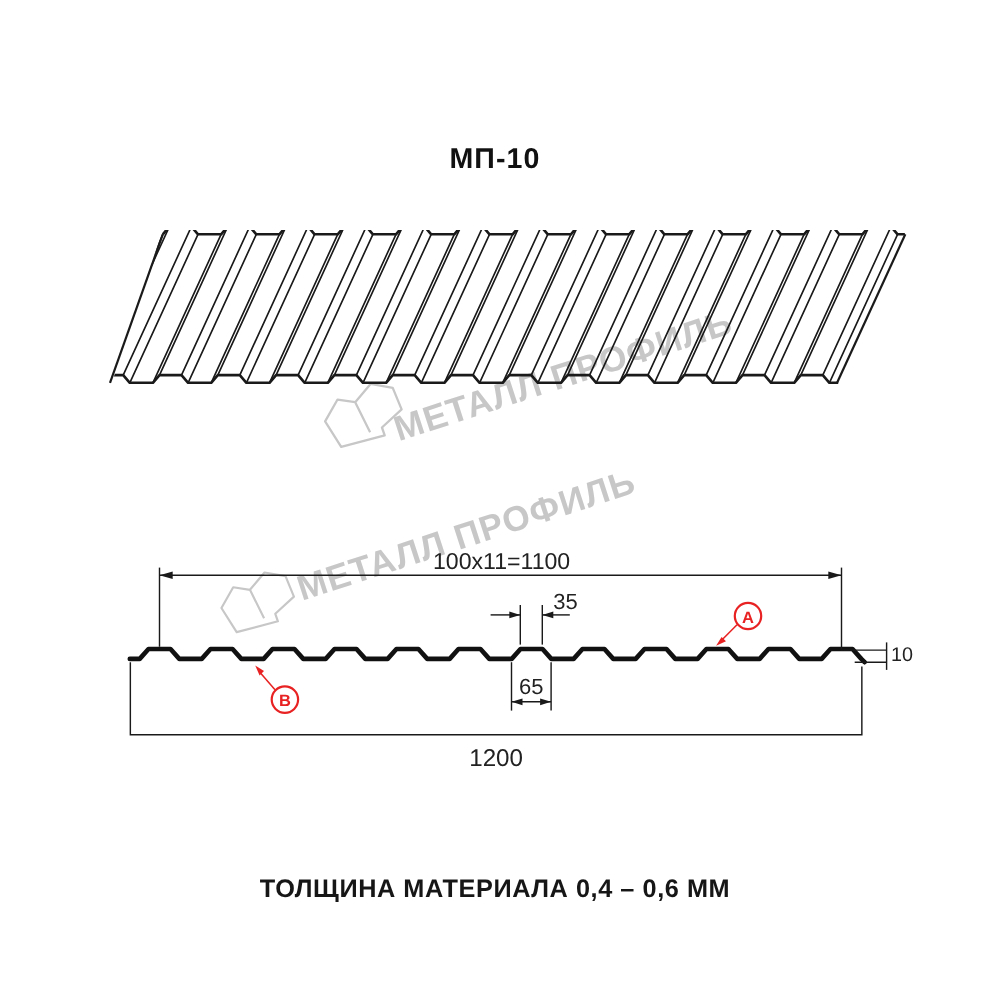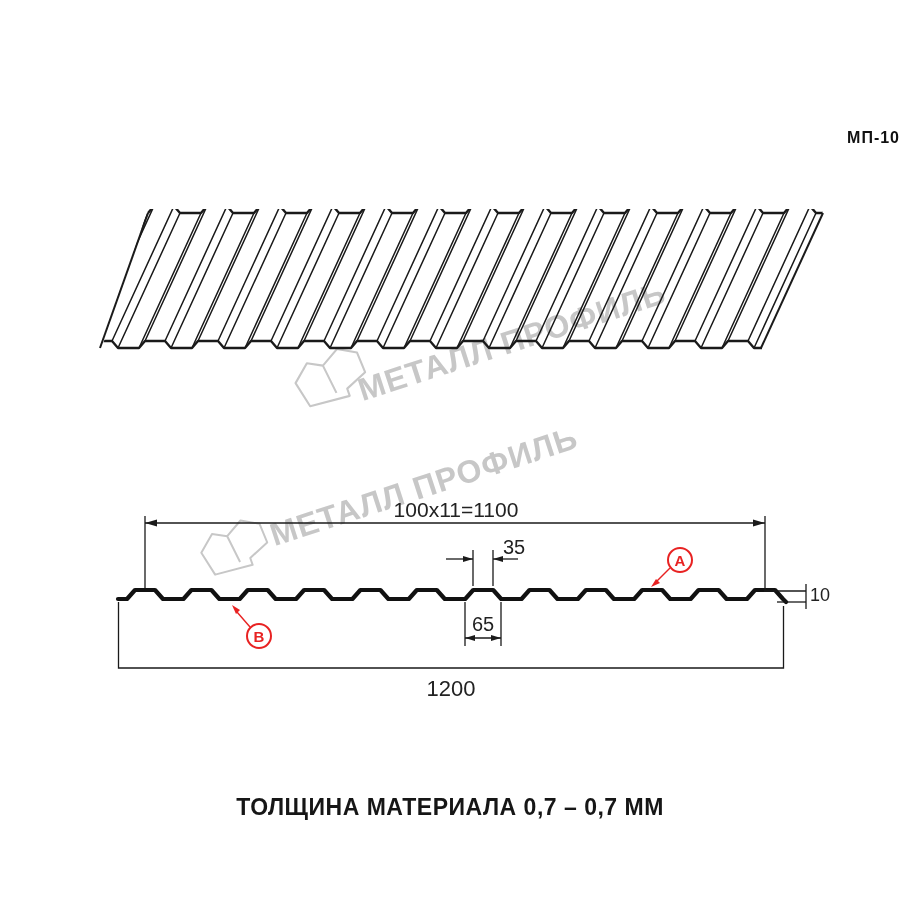--- a/index.html
+++ b/index.html
@@ -1,21 +1,21 @@
 <!DOCTYPE html>
 <html><head>
 <meta charset="utf-8">
 <style>
   html,body{margin:0;padding:0;background:#ffffff;}
   body{font-family:"Liberation Sans", sans-serif;}
   #canvas{position:relative;width:900px;height:900px;background:#fff;overflow:hidden;margin:0 auto;}
   .title{position:absolute;left:0;top:79px;width:900px;text-align:center;
          font-size:35px;font-weight:bold;letter-spacing:3px;color:#0b0b0b;}
-  .subtitle{position:absolute;left:0;top:129px;width:900px;text-align:right;
-         font-size:16px;font-weight:600;letter-spacing:1px;color:#111;}
+  .subtitle{position:absolute;left:0;top:129px;width:900px;text-align:center;
+         font-size:26px;font-weight:600;letter-spacing:1px;color:#111;}
   .footer{position:absolute;left:0;top:794px;width:900px;text-align:center;
          font-size:23px;font-weight:600;letter-spacing:0.5px;color:#161616;}
   .wm-text{position:absolute;font-size:32px;font-weight:bold;letter-spacing:1px;
          color:#c7c7c7;white-space:nowrap;line-height:32px;transform-origin:0 100%;}
   .wm-logo{position:absolute;transform-origin:50% 50%;}
   #draw{position:absolute;left:0;top:0;}
   #draw text{stroke:none;fill:#222;font-family:"Liberation Sans", sans-serif;}
   #draw text.dim{font-size:20px;}
   #draw text.dimTotal{font-size:21px;}
   #draw text.dimBig{font-size:22px;}
@@ -98,14 +98,14 @@
       <path class="red" d="M670,568 L656,582" stroke-width="1.4"></path>
       <polygon class="redfill" points="651,587 660,583 656,579"></polygon>
 
       <circle class="red" cx="259" cy="636" r="12" stroke-width="2"></circle>
       <text class="callout" x="259" y="642" text-anchor="middle">В</text>
       <path class="red" d="M250,627 L237,612" stroke-width="1.4"></path>
       <polygon class="redfill" points="232,605 240,610 236,614"></polygon>
     </g>
   </svg>
 
-  <div class="footer">ТОЛЩИНА МАТЕРИАЛА 0,7 – 0,7 ММ</div>
+  <div class="footer">ТОЛЩИНА МАТЕРИАЛА 0,4 – 0,6 ММ</div>
 </div>
 
 </body></html>

